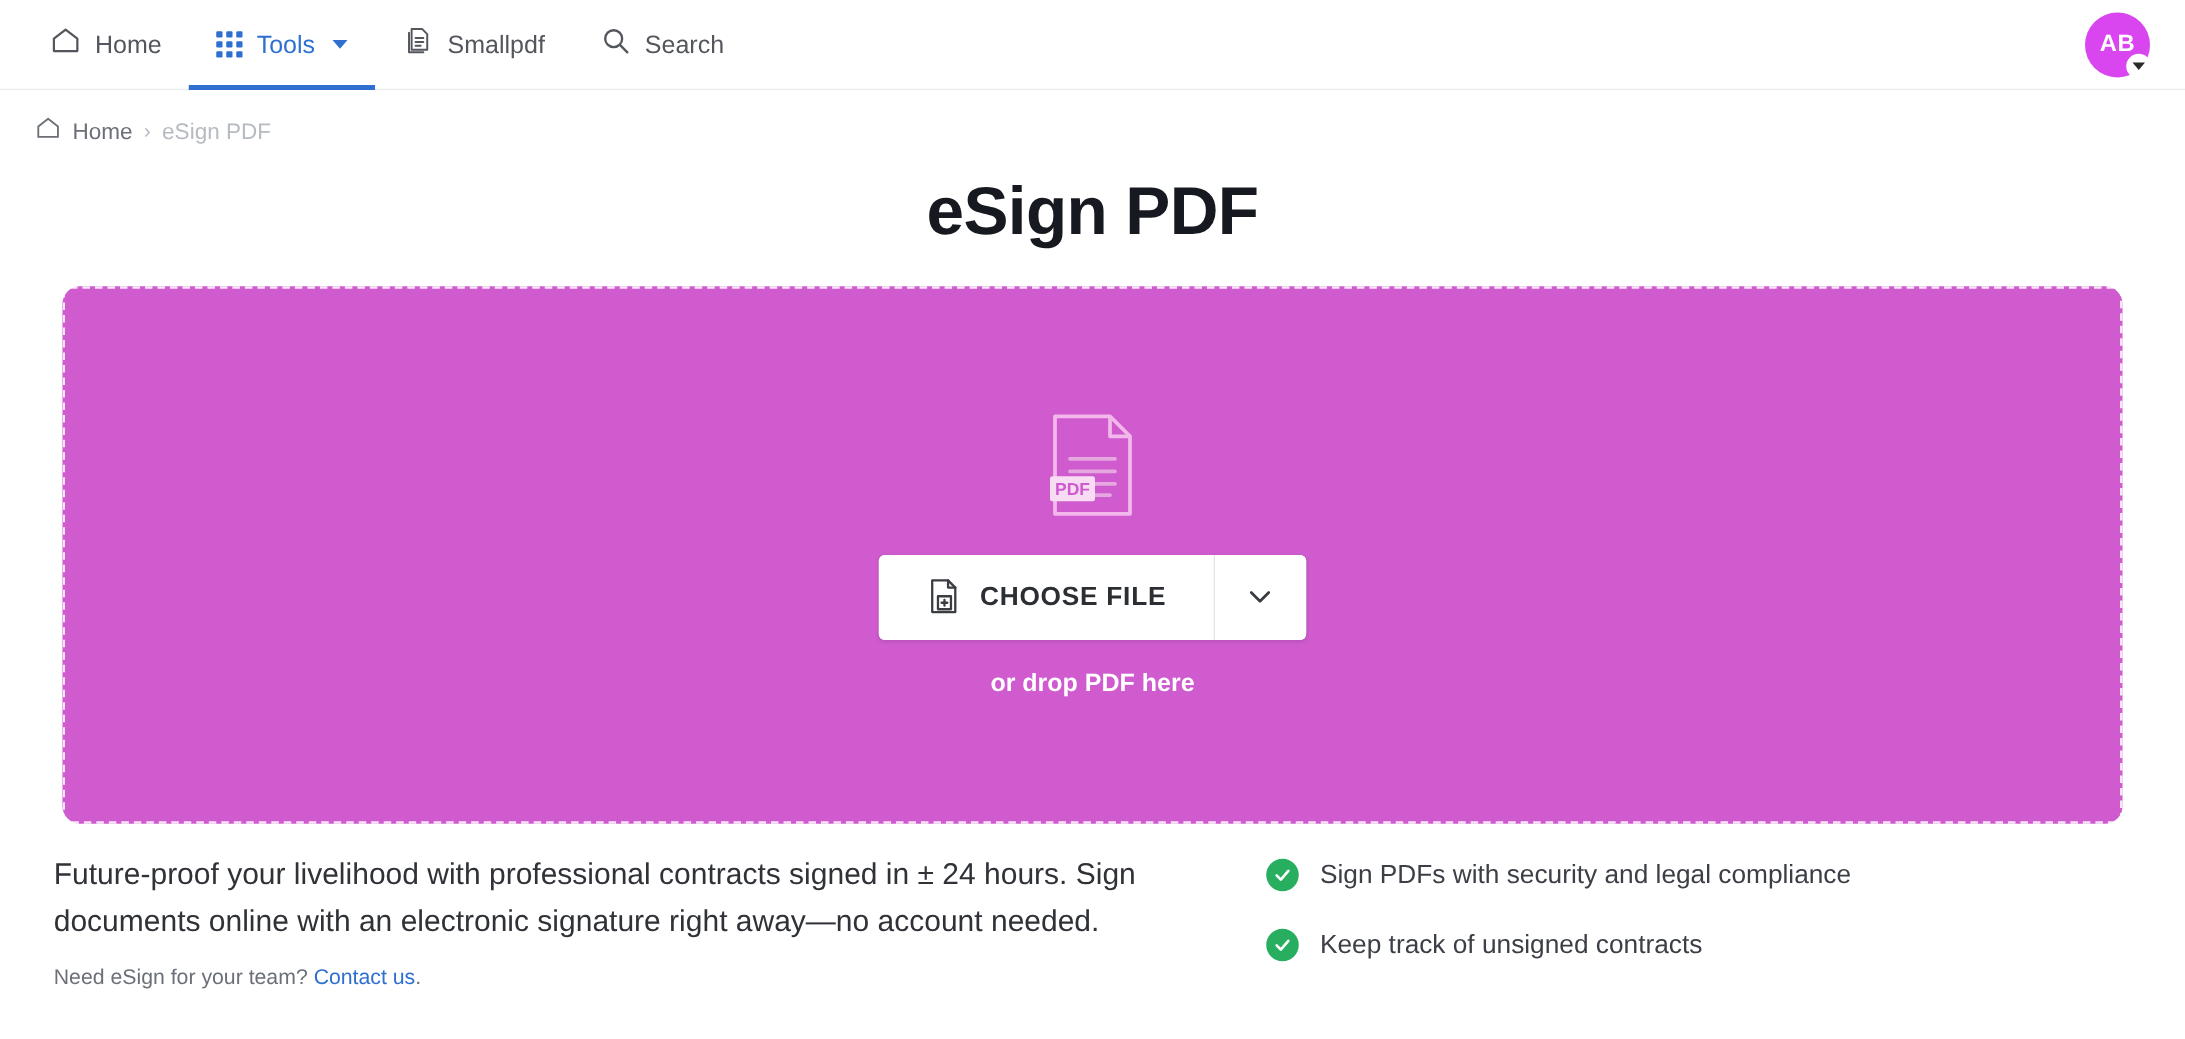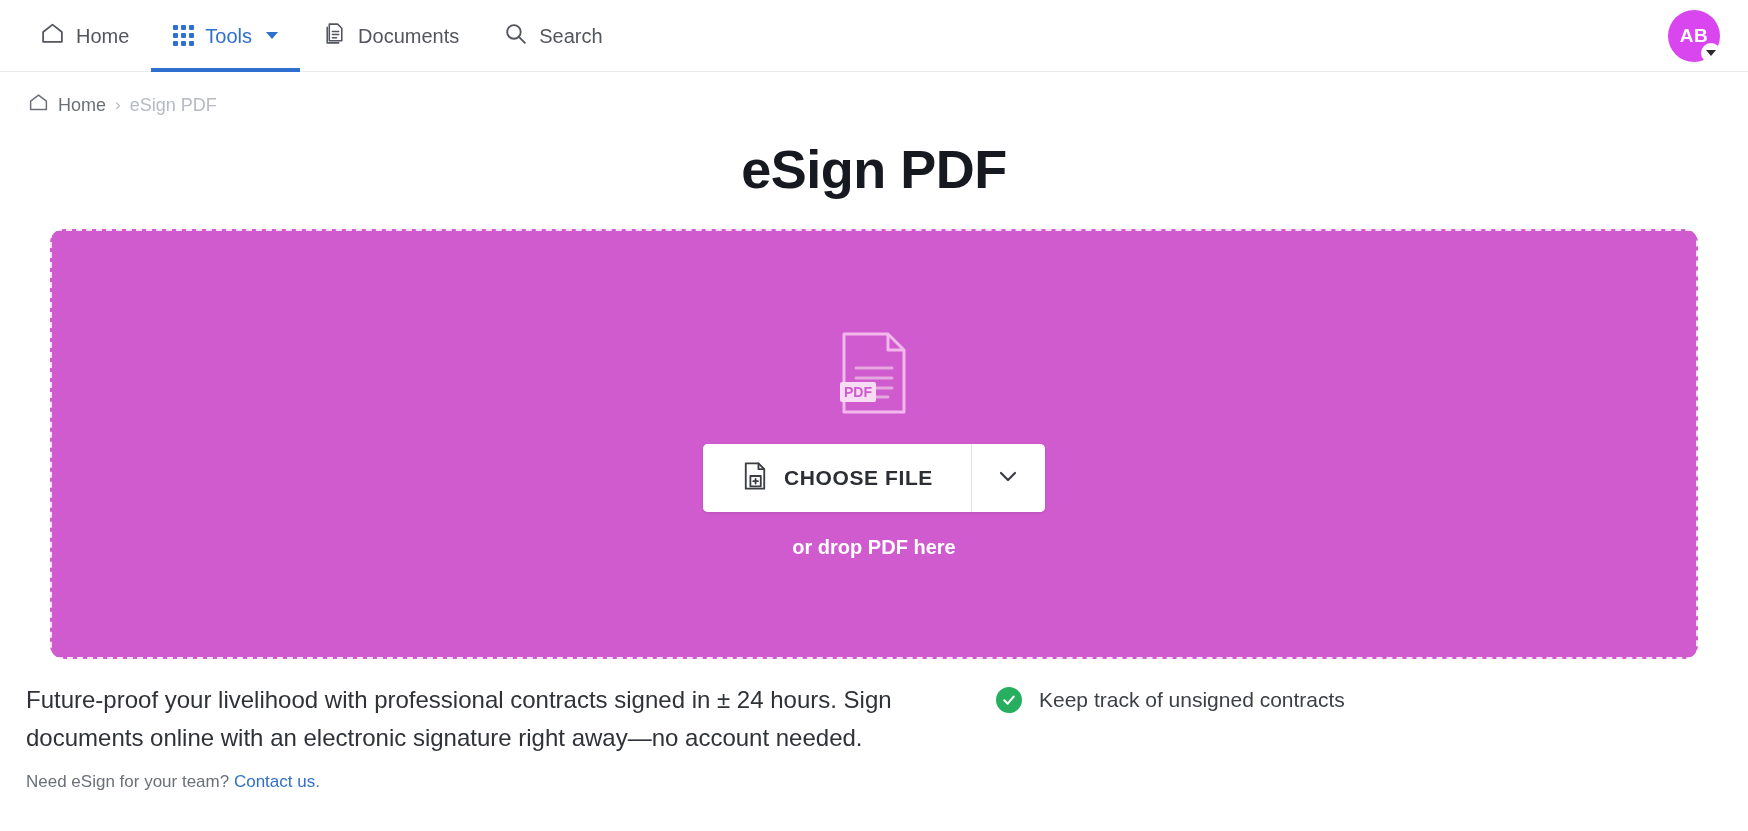--- a/index.html
+++ b/index.html
@@ -208,21 +208,21 @@
   .drop-hint {
     margin-top: 24px;
     color: #ffffff;
     font-size: 20px;
     font-weight: bold;
   }
 
   
   .bottom {
     display: flex;
-    padding: 22px 50px 0 26px;
+    padding: 22px 50px 0 43px;
     gap: 40px;
   }
   .bottom-left { width: 930px; }
   .lead {
     font-size: 24px;
     line-height: 1.55;
     color: #2f3237;
     margin: 0;
   }
   .team-line {
@@ -295,21 +295,21 @@
     </div>
 
     <div class="nav-item">
       <span>
         <svg width="25" height="25" viewBox="0 0 24 24" fill="none" stroke="#53565c" stroke-width="1.5" stroke-linecap="round" stroke-linejoin="round">
           <path d="M7 3 H15 L19 7 V19 H7 Z"></path>
           <path d="M5 6 V21 H16"></path>
           <path d="M10 10 H16 M10 13 H16 M10 16 H14"></path>
         </svg>
       </span>
-      <span class="nav-label">Documents</span>
+      <span class="nav-label">Smallpdf</span>
     </div>
 
     <div class="nav-item">
       <span>
         <svg width="25" height="25" viewBox="0 0 24 24" fill="none" stroke="#53565c" stroke-width="1.8" stroke-linecap="round">
           <circle cx="10.5" cy="10.5" r="6.5"></circle>
           <path d="M15.5 15.5 L21 21"></path>
         </svg>
       </span>
       <span class="nav-label">Search</span>
@@ -384,17 +384,25 @@
     </div>
   </div>
 
   <div class="bottom-right">
     <div class="feature">
       <span class="check-badge">
         <svg width="16" height="16" viewBox="0 0 24 24" fill="none" stroke="#ffffff" stroke-width="3.2" stroke-linecap="round" stroke-linejoin="round">
           <path d="M5 12.5 L10 17.5 L19 7"></path>
         </svg>
       </span>
+      <span class="feature-text">Sign PDFs with security and legal compliance</span>
+    </div>
+    <div class="feature">
+      <span class="check-badge">
+        <svg width="16" height="16" viewBox="0 0 24 24" fill="none" stroke="#ffffff" stroke-width="3.2" stroke-linecap="round" stroke-linejoin="round">
+          <path d="M5 12.5 L10 17.5 L19 7"></path>
+        </svg>
+      </span>
       <span class="feature-text">Keep track of unsigned contracts</span>
     </div>
   </div>
 
 </div>
 
 </body></html>

